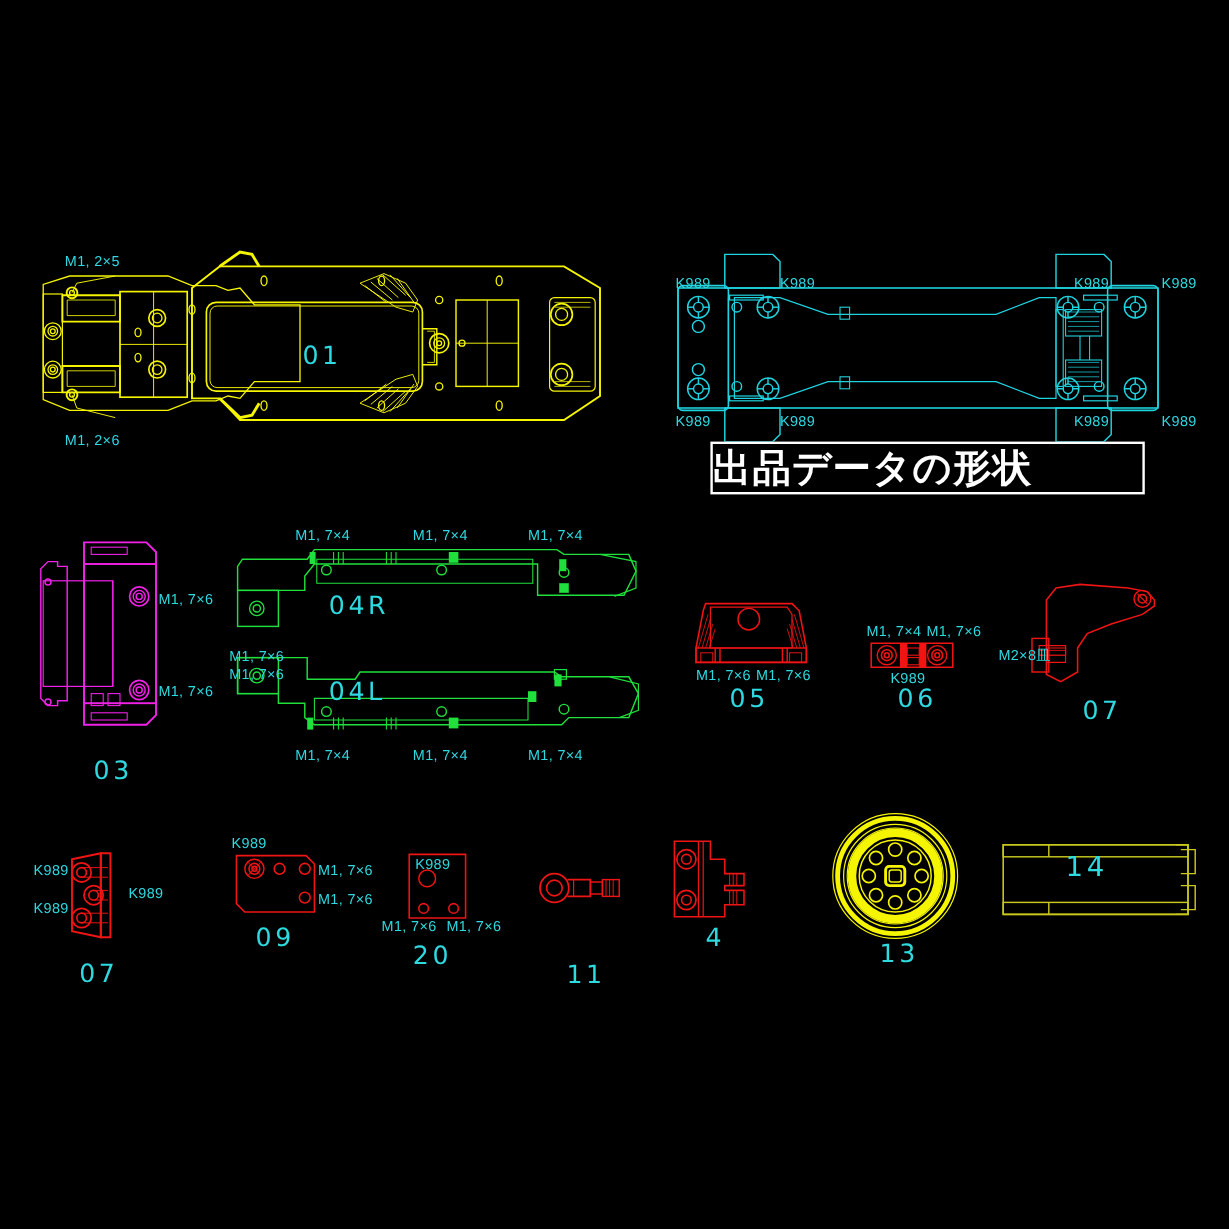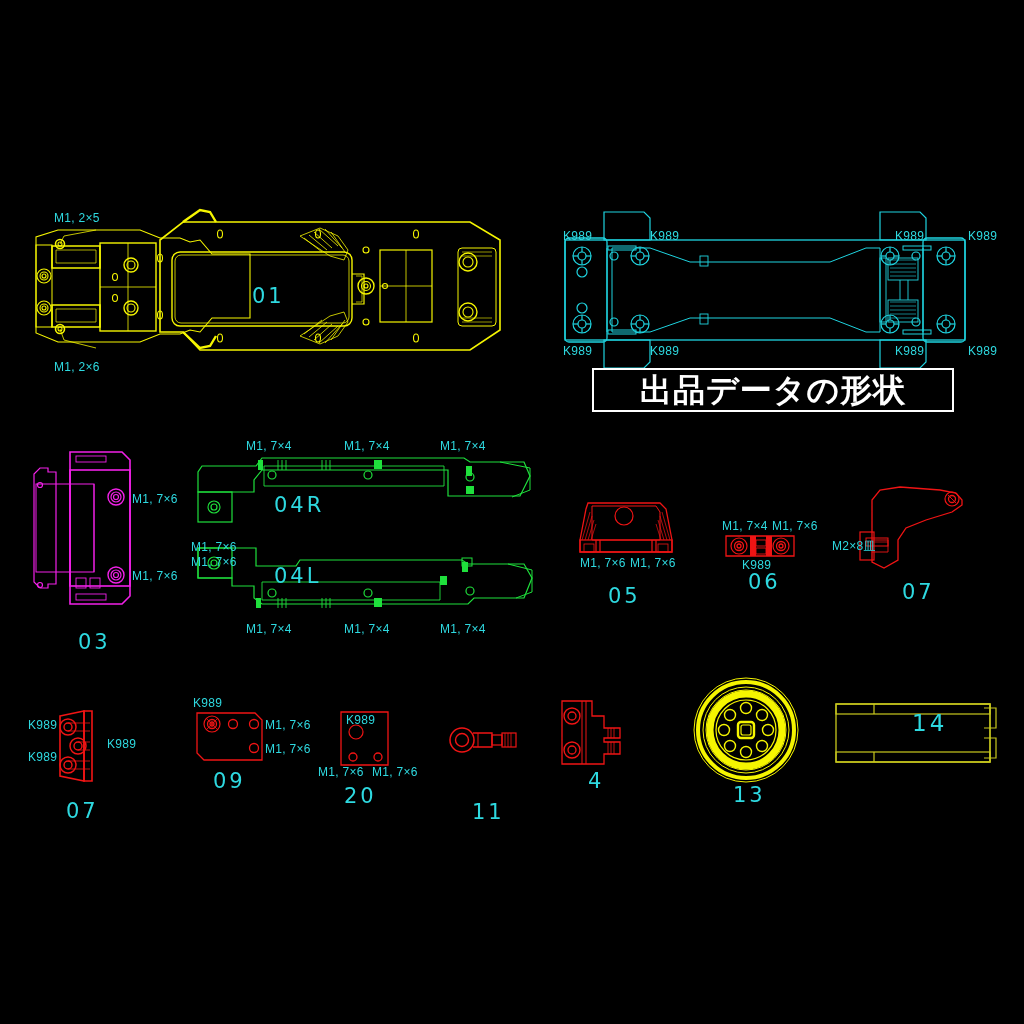--- a/index.html
+++ b/index.html
@@ -48,21 +48,20 @@
   .jp-box {
     position: absolute;
     left: 592px;
     top: 368px;
     width: 362px;
     height: 44px;
     border: 2px solid #ffffff;
     background: #000000;
     display: flex;
     align-items: center;
-    justify-content: center;
     box-sizing: border-box;
   }
   .jp-text {
     color: #ffffff;
     font-family: "DejaVu Sans", "Liberation Sans", sans-serif;
     font-size: 32px;
     font-weight: bold;
     letter-spacing: 1px;
     white-space: nowrap;
     line-height: 1;
@@ -577,21 +576,21 @@
   <div class="partnum" style="left:274px; top:495px;">04R</div>
 
   <div class="lbl" style="left:191px; top:556px;">M1, 7×6</div>
   <div class="lbl" style="left:246px; top:623px;">M1, 7×4</div>
   <div class="lbl" style="left:344px; top:623px;">M1, 7×4</div>
   <div class="lbl" style="left:440px; top:623px;">M1, 7×4</div>
   <div class="partnum" style="left:274px; top:566px;">04L</div>
 
   <div class="lbl" style="left:580px; top:557px;">M1, 7×6</div>
   <div class="lbl" style="left:630px; top:557px;">M1, 7×6</div>
-  <div class="partnum" style="left:608px; top:586px;">05</div>
+  <div class="partnum" style="left:608px; top:572px;">05</div>
 
   <div class="lbl" style="left:722px; top:520px;">M1, 7×4</div>
   <div class="lbl" style="left:772px; top:520px;">M1, 7×6</div>
   <div class="lbl" style="left:742px; top:559px;">K989</div>
   <div class="partnum" style="left:748px; top:572px;">06</div>
 
   <div class="lbl" style="left:832px; top:540px;">M2×8皿</div>
   <div class="partnum" style="left:902px; top:582px;">07</div>
 
   <div class="lbl" style="left:28px; top:719px;">K989</div>
@@ -608,15 +607,15 @@
   <div class="lbl" style="left:318px; top:766px;">M1, 7×6</div>
   <div class="lbl" style="left:372px; top:766px;">M1, 7×6</div>
   <div class="partnum" style="left:344px; top:786px;">20</div>
 
   <div class="partnum" style="left:472px; top:761px;margin-top:41px;">11</div>
 
   <div class="partnum" style="left:588px; top:771px;">4</div>
 
   <div class="partnum" style="left:733px; top:785px;">13</div>
 
-  <div class="partnum big" style="left:888px; top:712px;margin-left:24px;">14</div>
+  <div class="partnum big" style="left:888px; top:712px;">14</div>
 
 </div>
 
 </body></html>

